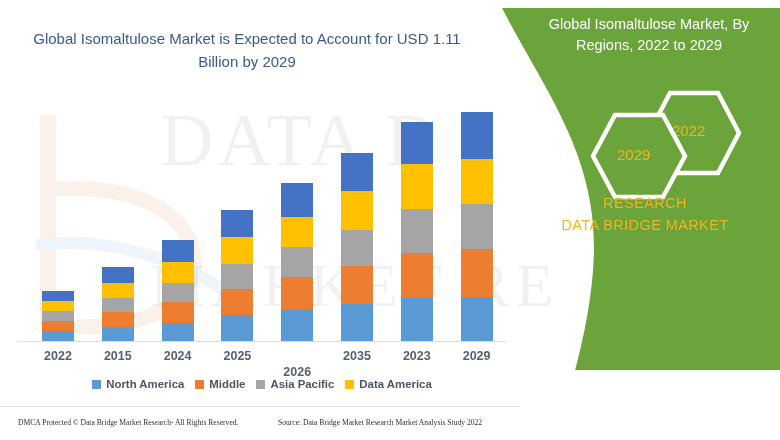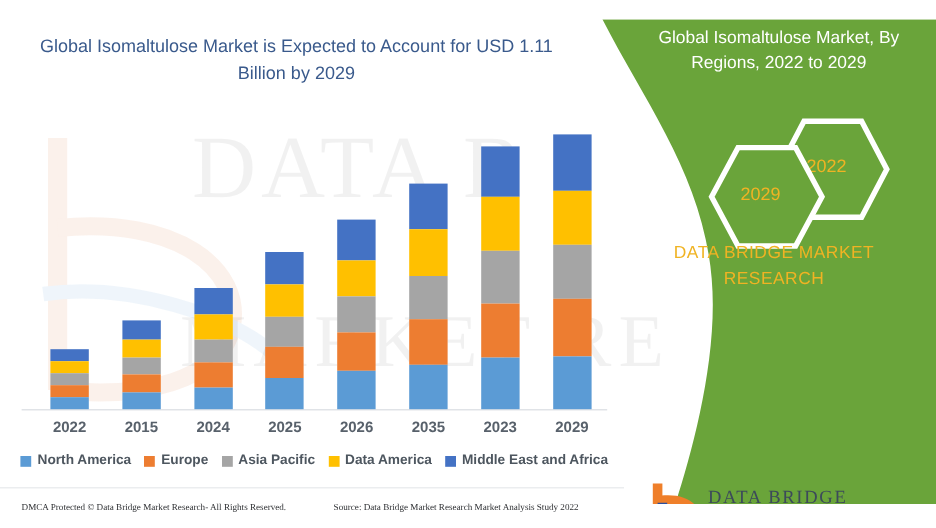--- a/index.html
+++ b/index.html
@@ -4,21 +4,21 @@
 <style>
   html,body{margin:0;padding:0;}
   body{
     width:780px;height:440px;overflow:hidden;
     font-family:"Liberation Sans",sans-serif;
     background:#ffffff;position:relative;
   }
   #root{position:absolute;inset:0;background:#fff;overflow:hidden;}
 
   
-  .green-panel{position:absolute;top:16px;right:0;width:290px;height:404px;overflow:hidden;}
+  .green-panel{position:absolute;top:8px;right:0;width:290px;height:362px;overflow:hidden;}
   .green-panel svg.shape{position:absolute;top:0;left:0;width:290px;height:440px;}
   .panel-content{position:absolute;top:0;left:0;width:290px;height:440px;}
 
   .panel-title{
     position:absolute;top:6px;left:38px;width:242px;
     text-align:center;color:#ffffff;font-size:14.5px;line-height:1.45;
     font-family:"Liberation Sans",sans-serif;font-weight:400;
   }
 
   .hexwrap{position:absolute;top:82px;left:0;width:290px;height:105px;}
@@ -165,47 +165,43 @@
           <span class="seg" style="height: 45px; background: rgb(165, 165, 165);"></span>
           <span class="seg" style="height: 48px; background: rgb(237, 125, 49);"></span>
           <span class="seg" style="height: 44px; background: rgb(91, 155, 213);"></span>
         </div>
       </div>
     <div id="xlabels">
         <div class="xlabel" style="left: 28px;">2022</div>
         <div class="xlabel" style="left: 87.8px;">2015</div>
         <div class="xlabel" style="left: 147.6px;">2024</div>
         <div class="xlabel" style="left: 207.4px;">2025</div>
-        <div class="xlabel" style="left: 267.2px;">2026</div>
+        <div class="xlabel" style="left: 267.2px; margin-top: 16px;">2026</div>
         <div class="xlabel" style="left: 327px;">2035</div>
         <div class="xlabel" style="left: 386.8px;">2023</div>
         <div class="xlabel" style="left: 446.6px;">2029</div>
       </div>
   </div>
 
   <div class="legend" id="legend">
       <div class="legend-item">
         <span class="legend-swatch" style="background: rgb(91, 155, 213);"></span>
         <span class="legend-label">North America</span>
       </div>
       <div class="legend-item">
         <span class="legend-swatch" style="background: rgb(237, 125, 49);"></span>
-        <span class="legend-label">Europe</span>
+        <span class="legend-label">Middle</span>
       </div>
       <div class="legend-item">
         <span class="legend-swatch" style="background: rgb(165, 165, 165);"></span>
         <span class="legend-label">Asia Pacific</span>
       </div>
       <div class="legend-item">
         <span class="legend-swatch" style="background: rgb(255, 192, 0);"></span>
         <span class="legend-label">Data America</span>
-      </div>
-      <div class="legend-item">
-        <span class="legend-swatch" style="background: rgb(68, 114, 196);"></span>
-        <span class="legend-label">Middle East and Africa</span>
       </div>
     </div>
 
   <div class="footer-rule"></div>
   <div class="footer-left">DMCA Protected © Data Bridge Market Research- All Rights Reserved.</div>
   <div class="footer-right">Source: Data Bridge Market Research Market Analysis Study 2022</div>
 
   <div class="green-panel">
     <svg class="shape" viewBox="0 0 290 440" preserveAspectRatio="none">
       <path d="M12 0 L290 0 L290 440 L60 440 C60 440 104 330 104 238 C104 142 52 78 12 0 Z" fill="#6aa43a"></path>
@@ -225,22 +221,22 @@
 
         <div class="hex" style="left:100px;top:22px;">
           <svg width="98" height="88" viewBox="0 0 98 88">
             <polygon points="25,3 73,3 95,44 73,85 25,85 3,44" fill="#6aa43a" stroke="#ffffff" stroke-width="4.5"></polygon>
           </svg>
         </div>
         <span class="hexlabel" style="left:127px;top:56px;">2029</span>
       </div>
 
       <div class="dbmr-text">
+        <div>RESEARCH</div>
         <div>DATA BRIDGE MARKET</div>
-        <div>RESEARCH</div>
       </div>
 
       <div class="logo">
         <svg class="mark" viewBox="0 0 48 44">
           <path d="M6 2 L14 2 L14 40 L6 40 Z" fill="#ef7f2a"></path>
           <path d="M13 12 C30 10 44 17 44 27 C44 36 32 42 14 41 L14 33 C28 34 36 31 36 26 C36 21 27 18 13 20 Z" fill="#ef7f2a"></path>
           <path d="M10 18 L18 18 L18 42 L10 42 Z" fill="#2b4f9e"></path>
           <path d="M17 22 C32 20 44 26 43 33 C42 39 30 43 14 42 L14 35 C26 36 35 34 35 30 C35 26 27 25 17 27 Z" fill="#2b4f9e"></path>
           <path d="M2 31 C14 25 34 25 46 31 C34 29 14 29 2 31 Z" fill="#ffffff" opacity=".85"></path>
         </svg>

